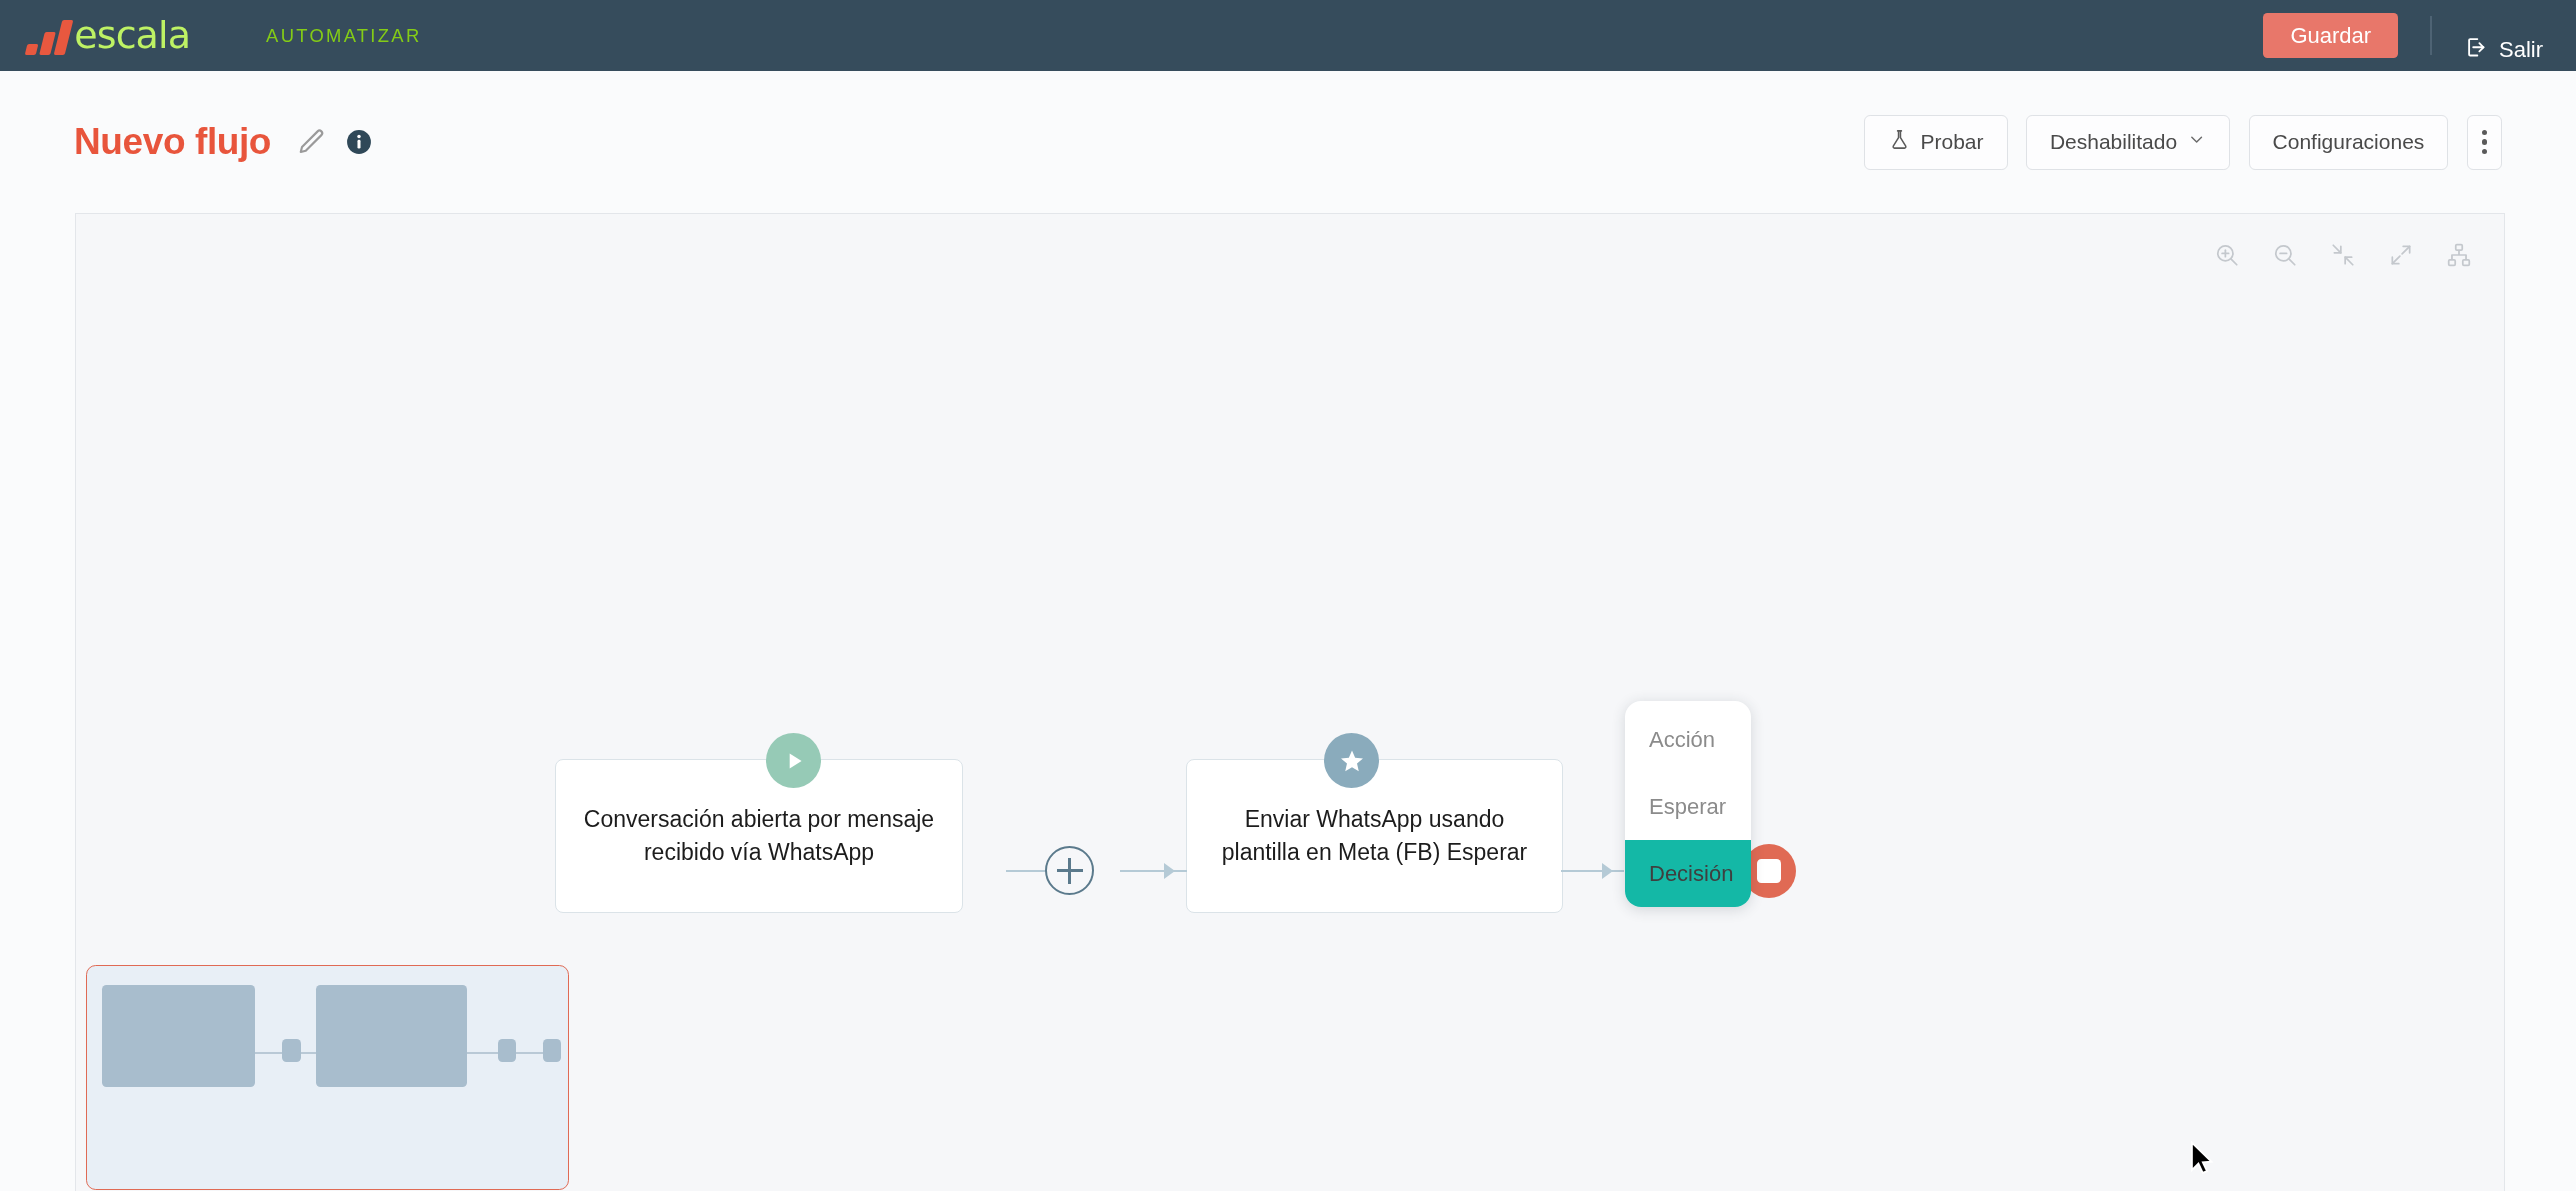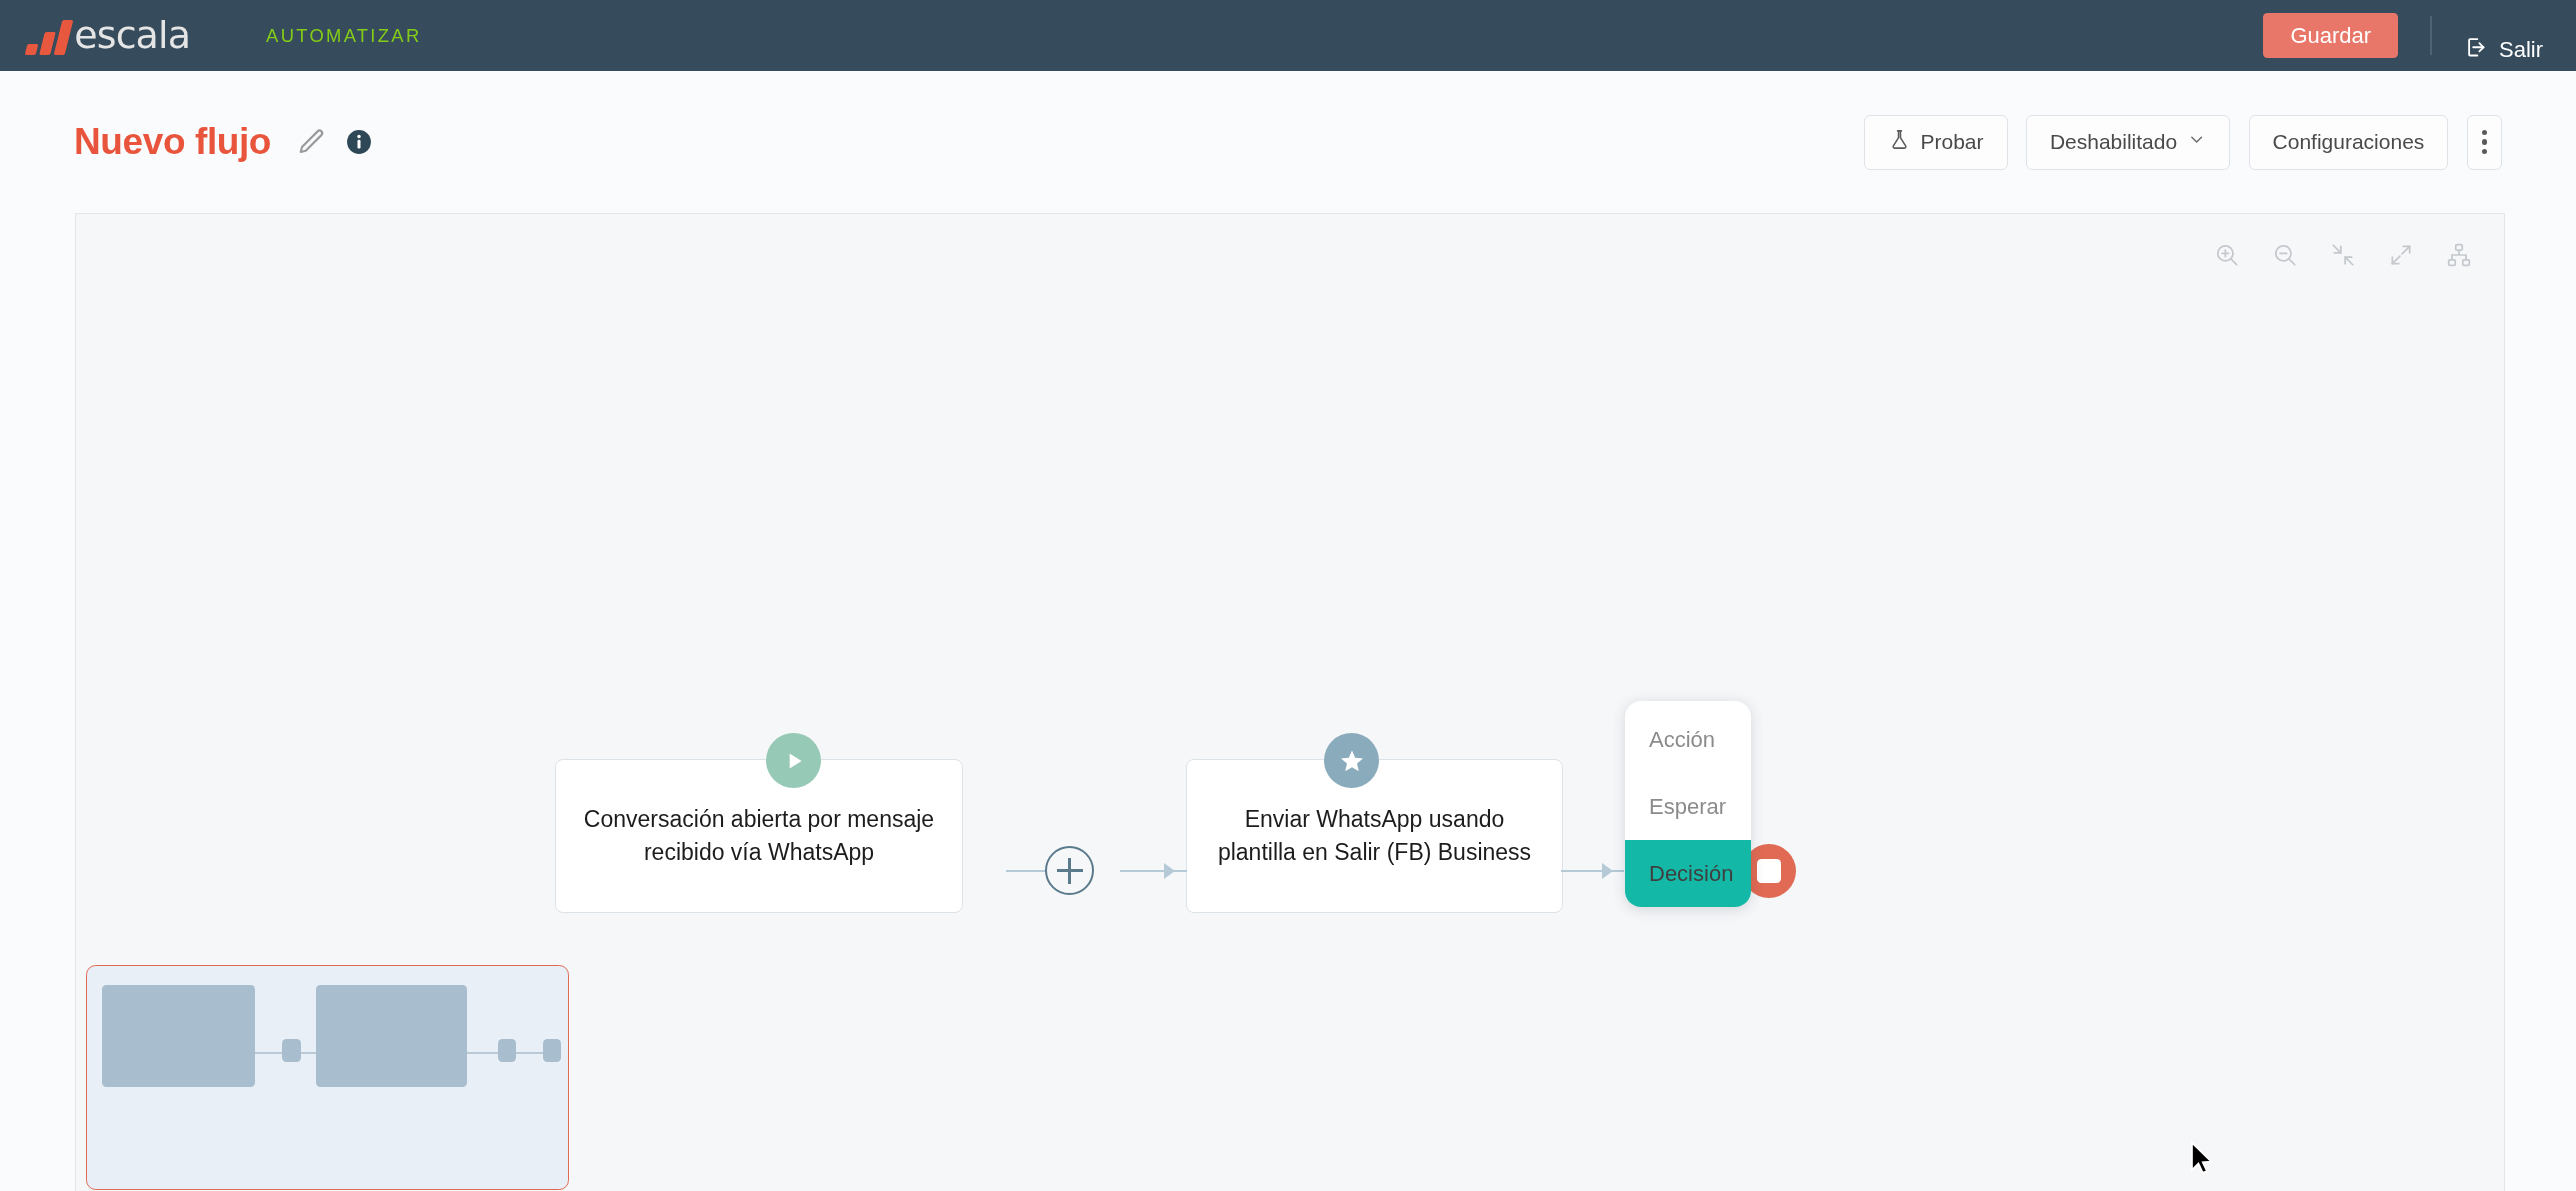--- a/index.html
+++ b/index.html
@@ -15,21 +15,21 @@
     position:absolute; left:0; top:0; width:2576px; height:71px;
     background:#364c5c; display:flex; align-items:center;
   }
   .logo-wrap{ display:flex; align-items:flex-end; margin-left:26px; gap:5.3px; }
   .logo-bars{ display:flex; align-items:flex-end; gap:4.4px; height:37px; }
   .logo-bars i{ display:block; background:#e8583f; border-radius:1.8px; transform:skewX(-14deg); }
   .lb1{ width:11.4px; height:11.4px; }
   .lb2{ width:11.4px; height:23px; }
   .lb3{ width:11.4px; height:35px; }
   .logo-text{
-    color:#e5e5e5; font-size:38px; font-weight:400; letter-spacing:-0.9px;
+    color:#bef264; font-size:38px; font-weight:400; letter-spacing:-0.9px;
     line-height:39px; position:relative; font-family:"DejaVu Sans", sans-serif;
   }
   .topbar-section{
     margin-left:76px; color:#84cc16; font-size:18.4px; letter-spacing:2.3px; font-weight:400;
   }
   .topbar-right{ margin-left:auto; display:flex; align-items:center; height:100%; }
   .btn-guardar{
     background:#e8776a; color:#ffffff; border:none; border-radius:4.4px;
     font-size:22px; padding:11.4px 27px; font-family:"Liberation Sans", sans-serif;
     cursor:pointer; line-height:1;
@@ -285,21 +285,21 @@
     </div>
 
     <div class="plus-node" style="left:969px; top:632px;"></div>
 
     <div class="node-badge badge-action" style="left:1248px; top:519px;">
       <svg width="28" height="28" viewBox="0 0 24 24">
         <polygon points="12,3 14.7,9.2 21.4,9.8 16.3,14.2 17.8,20.8 12,17.3 6.2,20.8 7.7,14.2 2.6,9.8 9.3,9.2" fill="#ffffff"></polygon>
       </svg>
     </div>
     <div class="node" style="left:1110px; top:545px; width:377px; height:154px;">
-      <span>Enviar WhatsApp usando plantilla en Salir (FB) Business</span>
+      <span>Enviar WhatsApp usando plantilla en Meta (FB) Esperar</span>
     </div>
 
     <div class="plus-node" style="left:1550px; top:632px;"></div>
 
     <div class="end-node" style="left:1666px; top:630px;">
       <i></i>
     </div>
 
     <div class="dropdown" style="left:1549px; top:487px;">
       <div class="dd-item">

